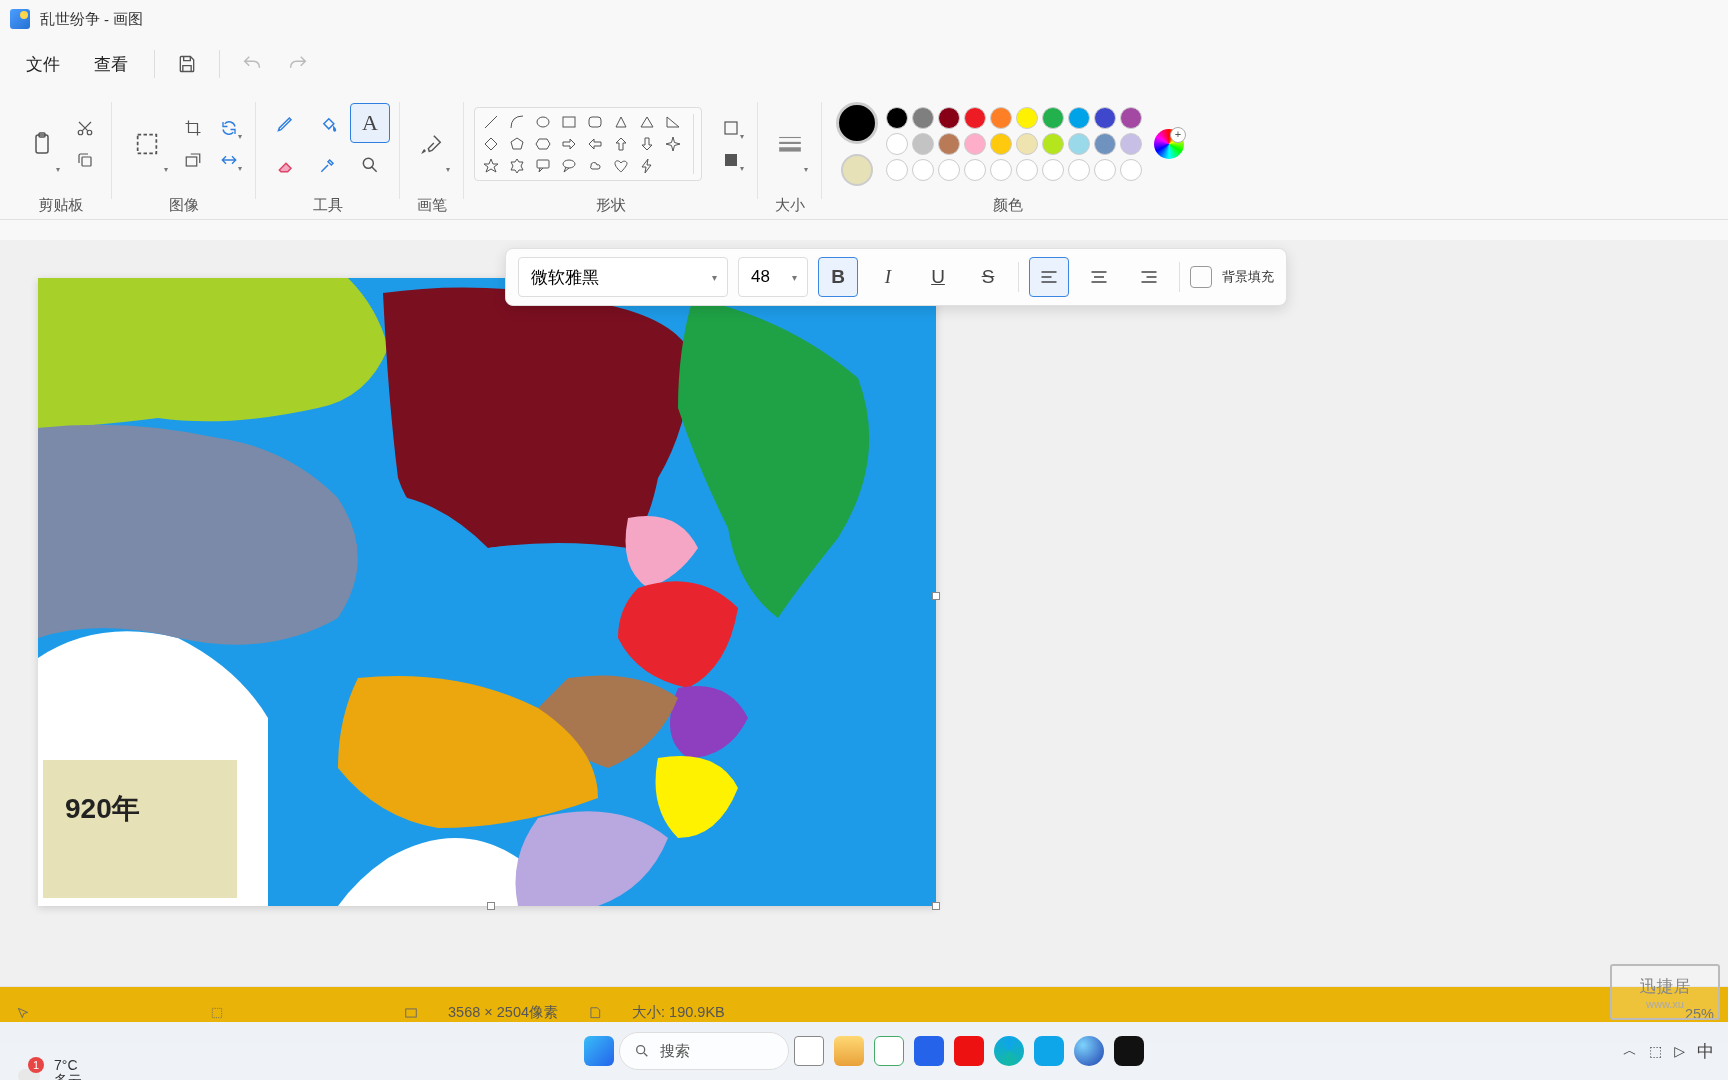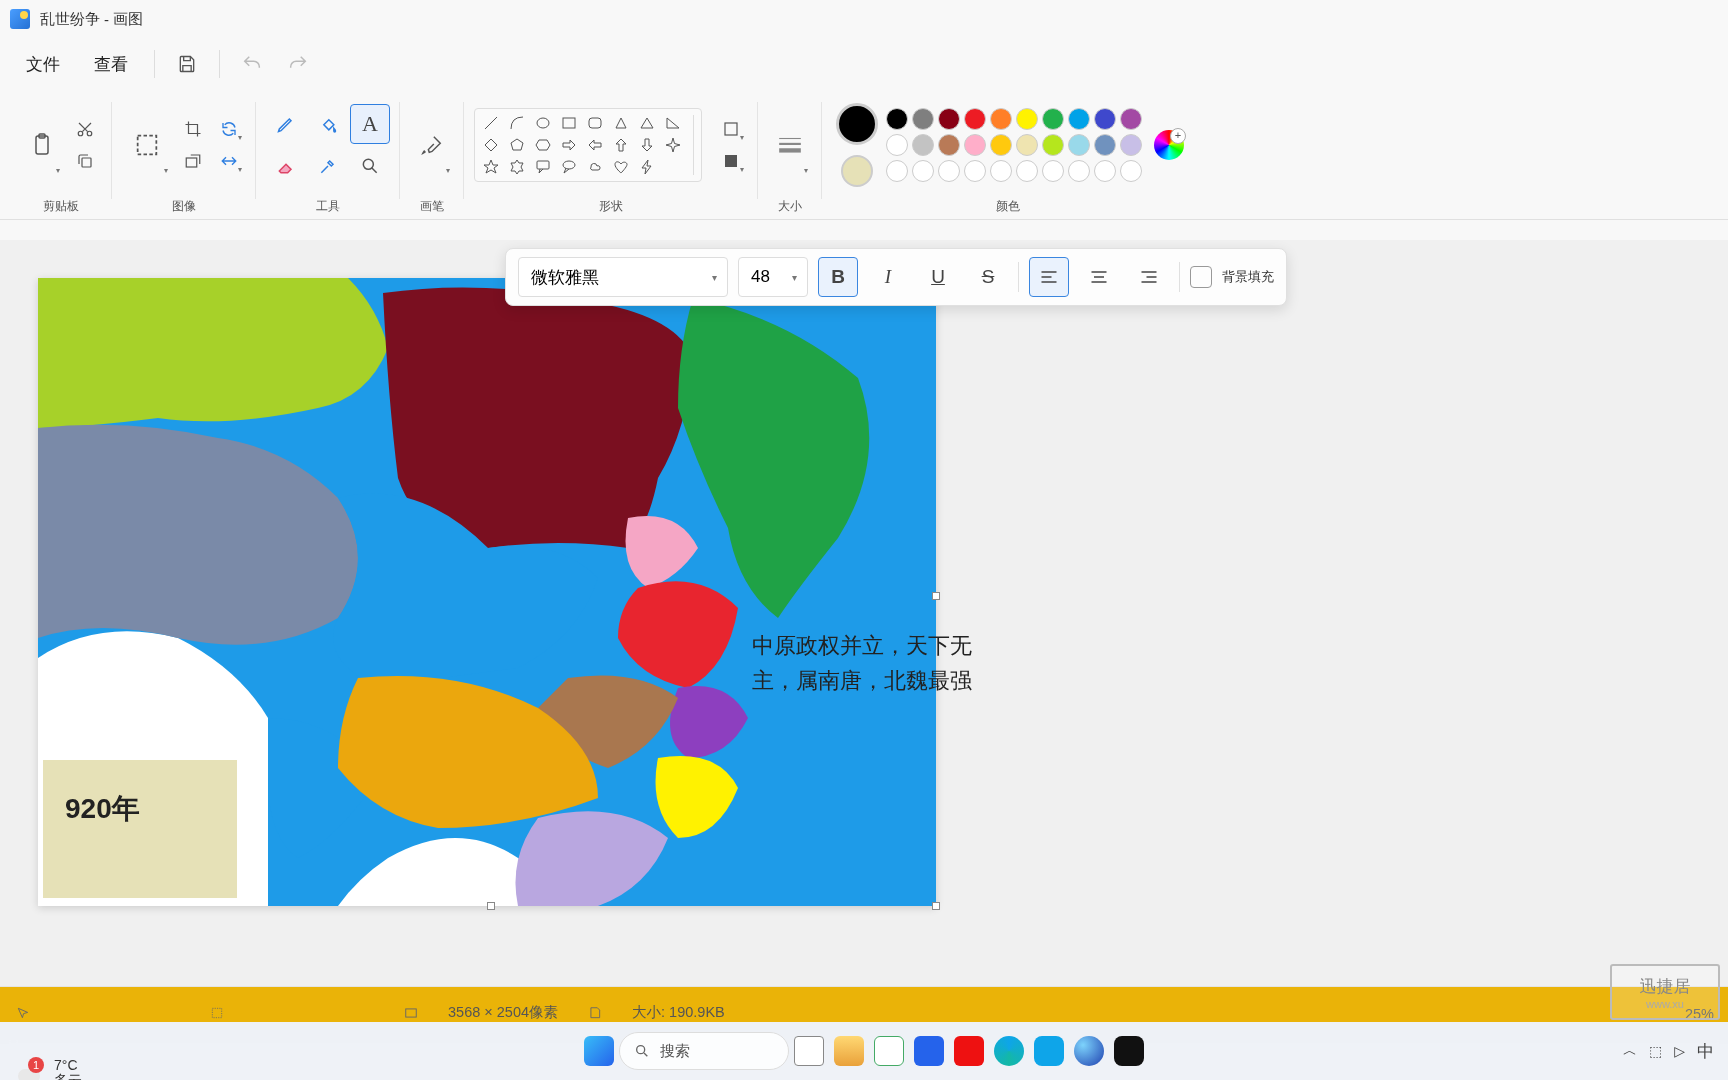--- a/index.html
+++ b/index.html
@@ -16,21 +16,21 @@
 .menurow .icobtn { width: 40px; height: 40px; display:flex; align-items:center; justify-content:center; border-radius:4px; cursor:pointer; color:#555; }
 .menurow .icobtn.disabled { color: #bbb; }
 .menurow .divider { width:1px; height:28px; background:#ddd; margin:0 6px; }
 
 
 .ribbon { height: 130px; background: #f8f8f8; border-bottom: 1px solid #e0e0e0; display: flex; padding: 0 10px; }
 .rgroup { display:flex; flex-direction:column; align-items:center; padding: 6px 10px 4px; position:relative; }
 .rgroup::after { content:""; position:absolute; right:0; top:12px; bottom:20px; width:1px; background:#e4e4e4; }
 .rgroup:last-child::after { display:none; }
 .rgroup .ghead { flex:1; display:flex; align-items:center; gap:4px; }
-.rgroup .glabel { font-size: 12px; color:#555; padding-top:4px; }
+.rgroup .glabel { font-size: 15px; color:#555; padding-top:4px; }
 
 .rbtn { width:40px; height:40px; display:flex; align-items:center; justify-content:center; border-radius:4px; cursor:pointer; color:#444; position:relative; }
 .rbtn.active { border:1px solid #2f7fe0; background:#e8f0fc; }
 .rbtn.small { width:34px; height:30px; }
 .rbtn .dd { position:absolute; bottom:2px; right:4px; font-size:8px; color:#777; }
 .col { display:flex; flex-direction:column; gap:2px; }
 .row { display:flex; gap:2px; }
 
 
 .shapes { border:1px solid #ddd; border-radius:4px; padding:4px 18px 4px 6px; display:flex; flex-direction:column; gap:2px; position:relative; background:#fafafa; }
@@ -485,21 +485,20 @@
 
       <path d="M320 400 Q420 390 500 430 Q560 470 560 520 Q480 550 400 550 Q340 540 300 490 Q300 440 320 400 Z" fill="#eba70d"></path>
 
       <path d="M620 480 Q680 470 700 510 Q680 560 640 560 Q610 530 620 480 Z" fill="#fff200"></path>
 
       <path d="M500 540 Q580 520 630 560 Q610 610 560 628 L480 628 Q470 580 500 540 Z" fill="#b9a7e0"></path>
     </svg>
     <div class="year-box">
       <span>920年</span>
     </div>
-    <div class="map-text">中原政权并立，天下无主，属南唐，北魏最强</div>
     <span class="handle" style="right:-4px;top:50%;"></span>
     <span class="handle" style="bottom:-4px;left:50%;"></span>
     <span class="handle" style="bottom:-4px;right:-4px;"></span>
   </div>
 </div>
 
 <div class="text-toolbar">
   <div class="ft-select" style="width:210px;">
     <span>微软雅黑</span>
       <span class="chev">▾</span>

